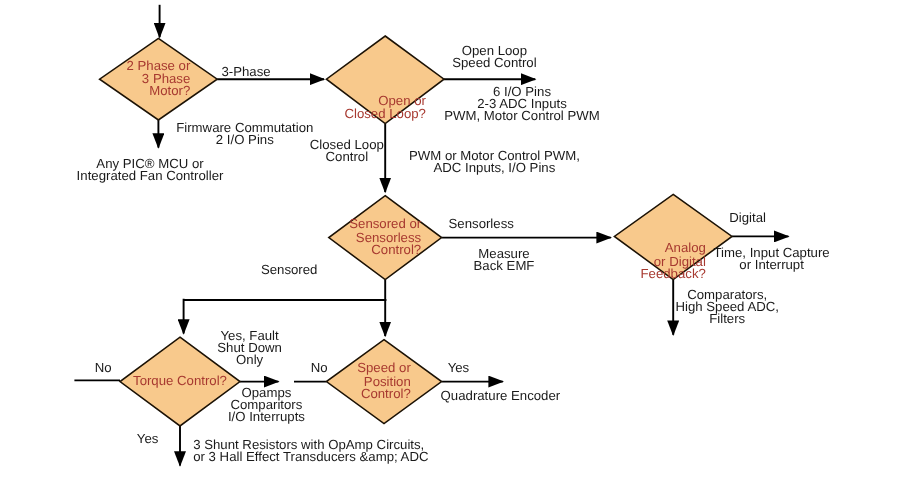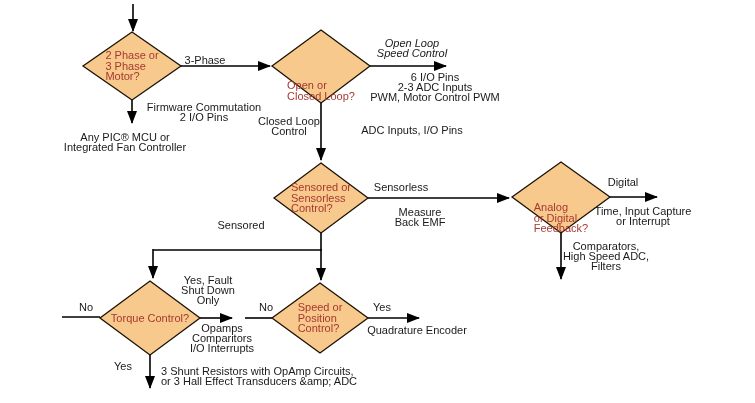--- a/index.html
+++ b/index.html
@@ -8,21 +8,21 @@
     font-family:"Liberation Sans","DejaVu Sans",sans-serif;
   }
   .stage svg{position:absolute;left:0;top:0;}
   .lbl{
     position:absolute;font-size:11px;line-height:10px;color:#1a1a1a;
     text-align:center;transform:translateX(-50%);white-space:nowrap;
   }
   .lbl.left{transform:none;text-align:left;}
   .dlbl{
     position:absolute;font-size:11px;line-height:10.5px;color:#A73930;
-    text-align:left;transform:translate(-50%,-50%);white-space:nowrap;
+    text-align:right;transform:translate(-50%,-50%);white-space:nowrap;
   }
   .ln{display:block;}
   polygon.diamond{stroke:#1c1205;stroke-width:1.3;}
   line.flow{stroke:#000;stroke-width:1.6;}
 </style>
 </head>
 <body>
 
 <div class="stage">
 
@@ -90,34 +90,35 @@
     <span class="ln">3-Phase</span>
   </div>
   <div class="lbl" style="left:204px;top:102px;">
     <span class="ln">Firmware Commutation</span>
     <span class="ln">2 I/O Pins</span>
   </div>
   <div class="lbl" style="left:125px;top:132px;">
     <span class="ln">Any PIC® MCU or</span>
     <span class="ln">Integrated Fan Controller</span>
   </div>
-  <div class="lbl" style="left:412px;top:38px;font-style:italic;">
+  <div class="lbl" style="left:412px;top:38px;">
     <span class="ln">Open Loop</span>
     <span class="ln">Speed Control</span>
   </div>
   <div class="lbl" style="left:435px;top:72px;">
     <span class="ln">6 I/O Pins</span>
     <span class="ln">2-3 ADC Inputs</span>
     <span class="ln">PWM, Motor Control PWM</span>
   </div>
   <div class="lbl" style="left:289px;top:116px;">
     <span class="ln">Closed Loop</span>
     <span class="ln">Control</span>
   </div>
   <div class="lbl" style="left:412px;top:125px;">
+    <span class="ln">PWM or Motor Control PWM,</span>
     <span class="ln">ADC Inputs, I/O Pins</span>
   </div>
   <div class="lbl" style="left:401px;top:182px;">
     <span class="ln">Sensorless</span>
   </div>
   <div class="lbl" style="left:420px;top:207px;">
     <span class="ln">Measure</span>
     <span class="ln">Back EMF</span>
   </div>
   <div class="lbl" style="left:241px;top:220px;">

